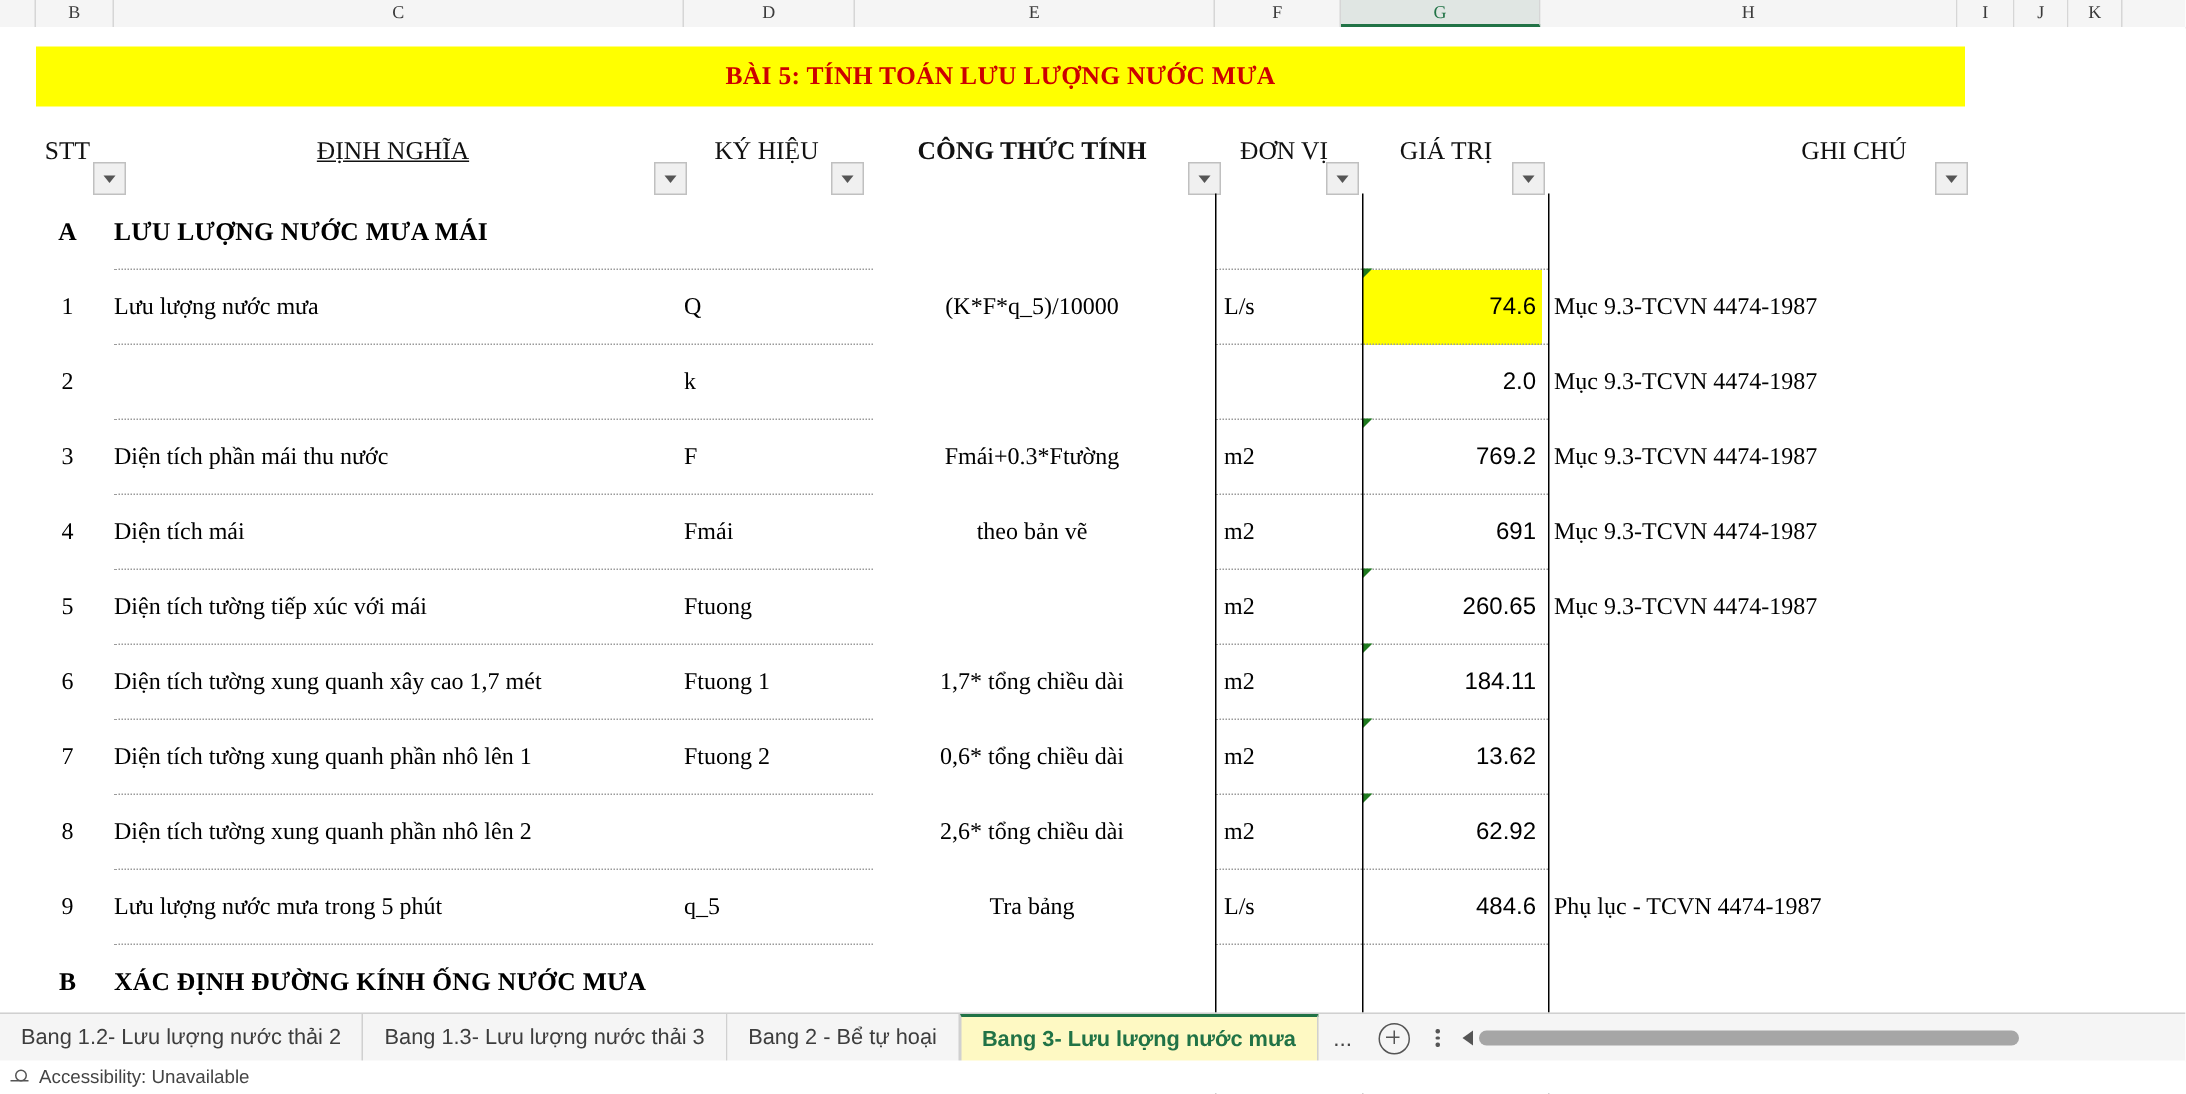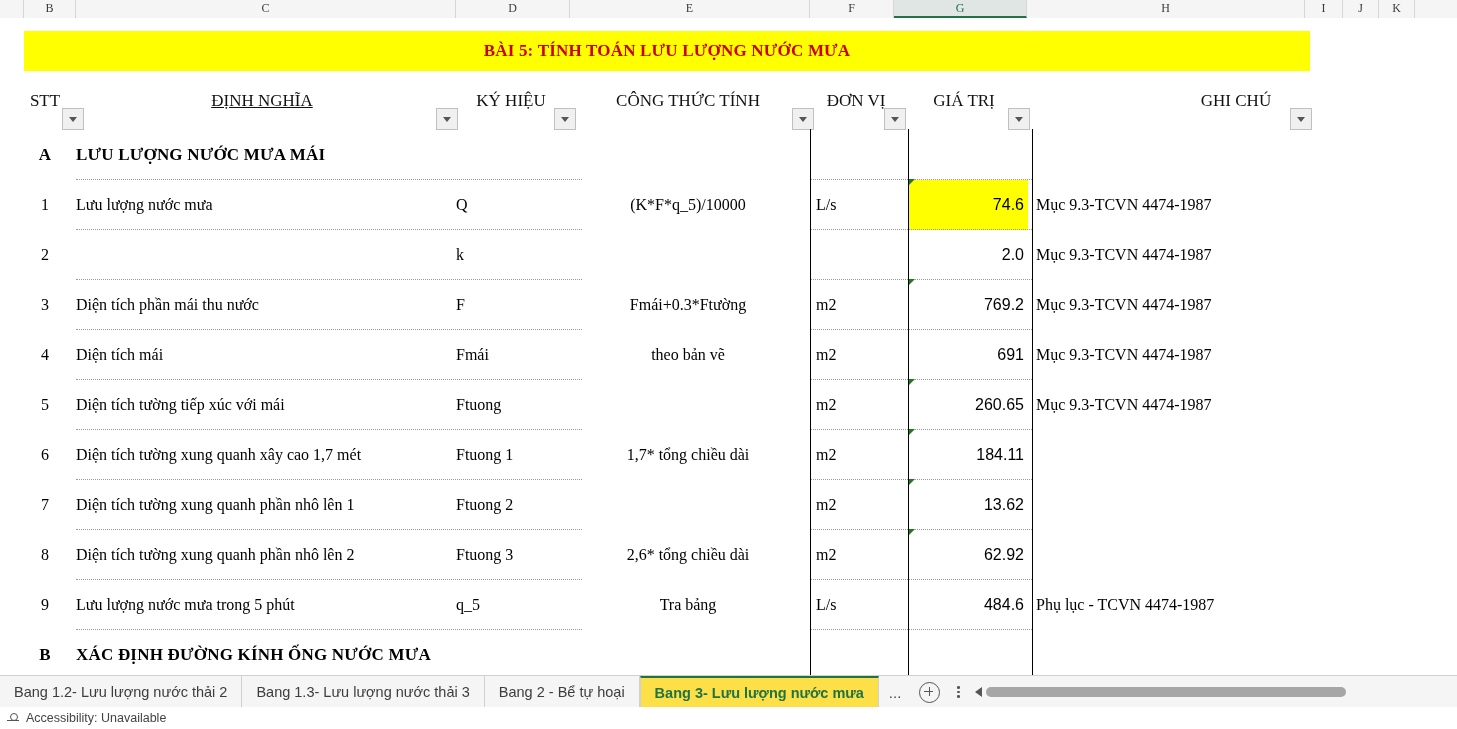--- a/index.html
+++ b/index.html
@@ -101,21 +101,21 @@
     display:flex;align-items:stretch;
     font-family:"Liberation Sans",sans-serif;
   }
   .tab{
     display:flex;align-items:center;padding:0 14px;
     font-size:14.5px;color:#3d3d3d;white-space:nowrap;
     border-right:1px solid #d0d0d0;box-sizing:border-box;
     background:#f5f5f5;
   }
   .tab.active{
-    background:#fde047;color:#217346;font-weight:bold;
+    background:#fef9c3;color:#217346;font-weight:bold;
     border-top:2px solid #217346;border-right:1px solid #d0d0d0;
     border-left:1px solid #d0d0d0;
   }
   .tab-more{display:flex;align-items:center;padding:0 10px;font-size:15px;color:#444;}
   .tab-add{display:flex;align-items:center;padding:0 8px;}
   .tab-add .circ{
     width:19px;height:19px;border:1.3px solid #555;border-radius:50%;
     position:relative;
   }
   .tab-add .circ:before,.tab-add .circ:after{
@@ -178,21 +178,21 @@
       <span class="banner-text">BÀI 5: TÍNH TOÁN LƯU LƯỢNG NƯỚC MƯA</span>
     </div>
 
     <div class="thead" id="thead">
         <div class="th" style="left: 24px; width: 42px;">STT</div>
         <div class="filter-btn" style="left: 62px;"></div>
         <div class="th" style="left: 76px; width: 372px; text-decoration: underline;">ĐỊNH NGHĨA</div>
         <div class="filter-btn" style="left: 436px;"></div>
         <div class="th" style="left: 456px; width: 110px;">KÝ HIỆU</div>
         <div class="filter-btn" style="left: 554px;"></div>
-        <div class="th" style="left: 570px; width: 236px;">CÔNG THỨC TÍNH</div>
+        <div class="th" style="left: 570px; width: 236px; font-weight: bold;">CÔNG THỨC TÍNH</div>
         <div class="filter-btn" style="left: 792px;"></div>
         <div class="th" style="left: 816px; width: 80px;">ĐƠN VỊ</div>
         <div class="filter-btn" style="left: 884px;"></div>
         <div class="th" style="left: 900px; width: 128px;">GIÁ TRỊ</div>
         <div class="filter-btn" style="left: 1008px;"></div>
         <div class="th" style="left: 1036px; width: 400px;">GHI CHÚ</div>
         <div class="filter-btn" style="left: 1290px;"></div>
       </div>
 
     <div id="rows-host">
@@ -274,31 +274,31 @@
           <div class="cell c-value">184.11</div>
           <div class="cell c-note"></div>
           <div class="tri" style="left: 908px; top: -1px;"></div>
         </div>
         <div class="rule r-left" style="top: 461px;"></div>
         <div class="rule r-right" style="top: 461px;"></div>
         <div class="row" style="top: 462px;">
           <div class="cell c-stt">7</div>
           <div class="cell c-def">Diện tích tường xung quanh phần nhô lên 1</div>
           <div class="cell c-sym">Ftuong 2</div>
+          <div class="cell c-formula">0,6* tổng chiều dài</div>
           <div class="cell c-unit">m2</div>
           <div class="cell c-value">13.62</div>
           <div class="cell c-note"></div>
           <div class="tri" style="left: 908px; top: -1px;"></div>
         </div>
         <div class="rule r-left" style="top: 511px;"></div>
         <div class="rule r-right" style="top: 511px;"></div>
         <div class="row" style="top: 512px;">
           <div class="cell c-stt">8</div>
           <div class="cell c-def">Diện tích tường xung quanh phần nhô lên 2</div>
-          <div class="cell c-sym">Ftuong 3</div>
           <div class="cell c-formula">2,6* tổng chiều dài</div>
           <div class="cell c-unit">m2</div>
           <div class="cell c-value">62.92</div>
           <div class="cell c-note"></div>
           <div class="tri" style="left: 908px; top: -1px;"></div>
         </div>
         <div class="rule r-left" style="top: 561px;"></div>
         <div class="rule r-right" style="top: 561px;"></div>
         <div class="row" style="top: 562px;">
           <div class="cell c-stt">9</div>

